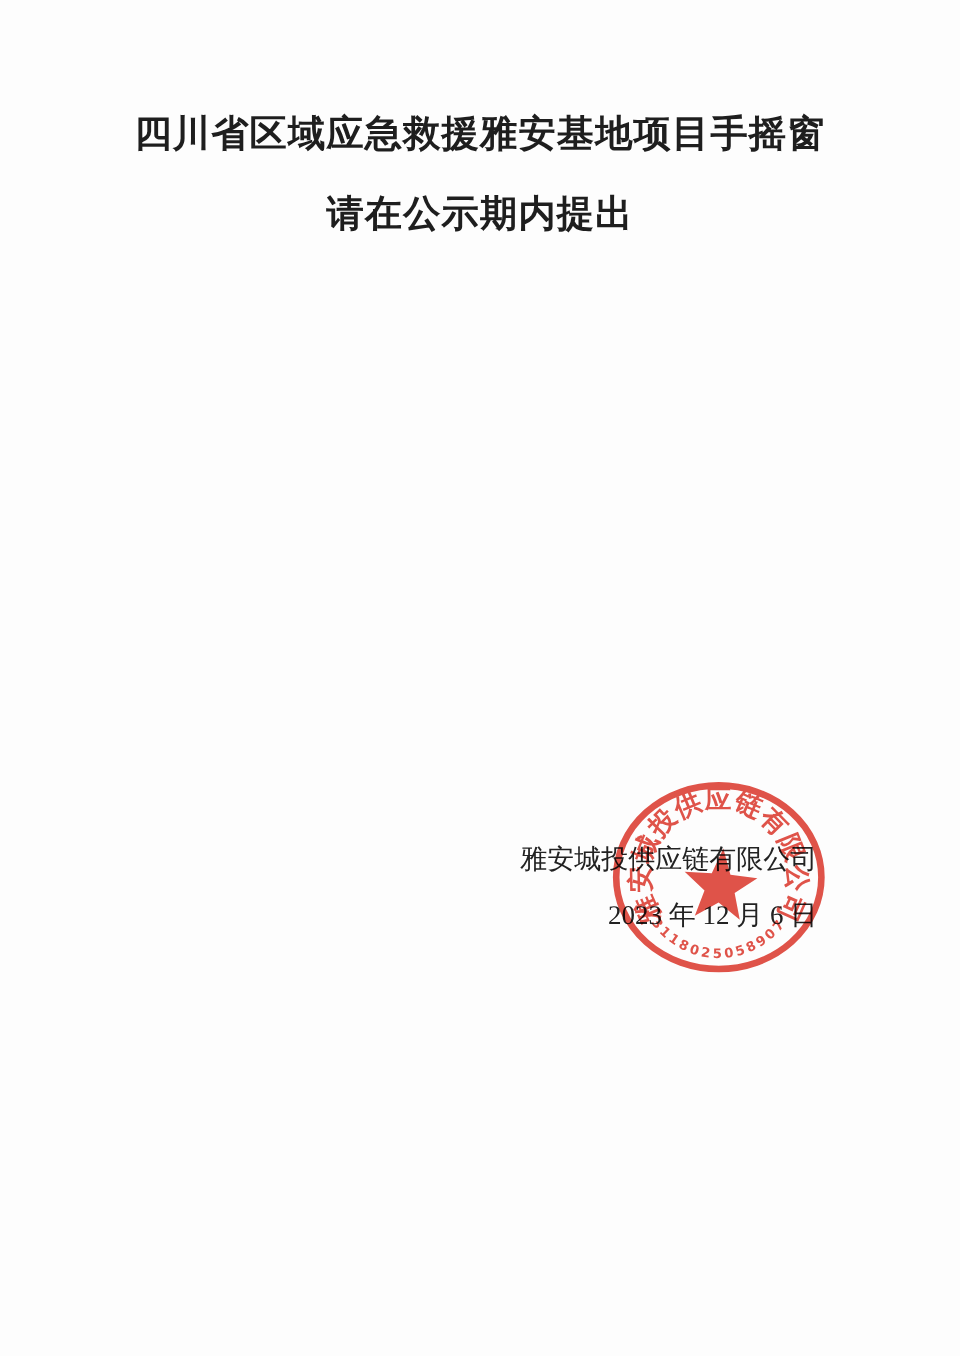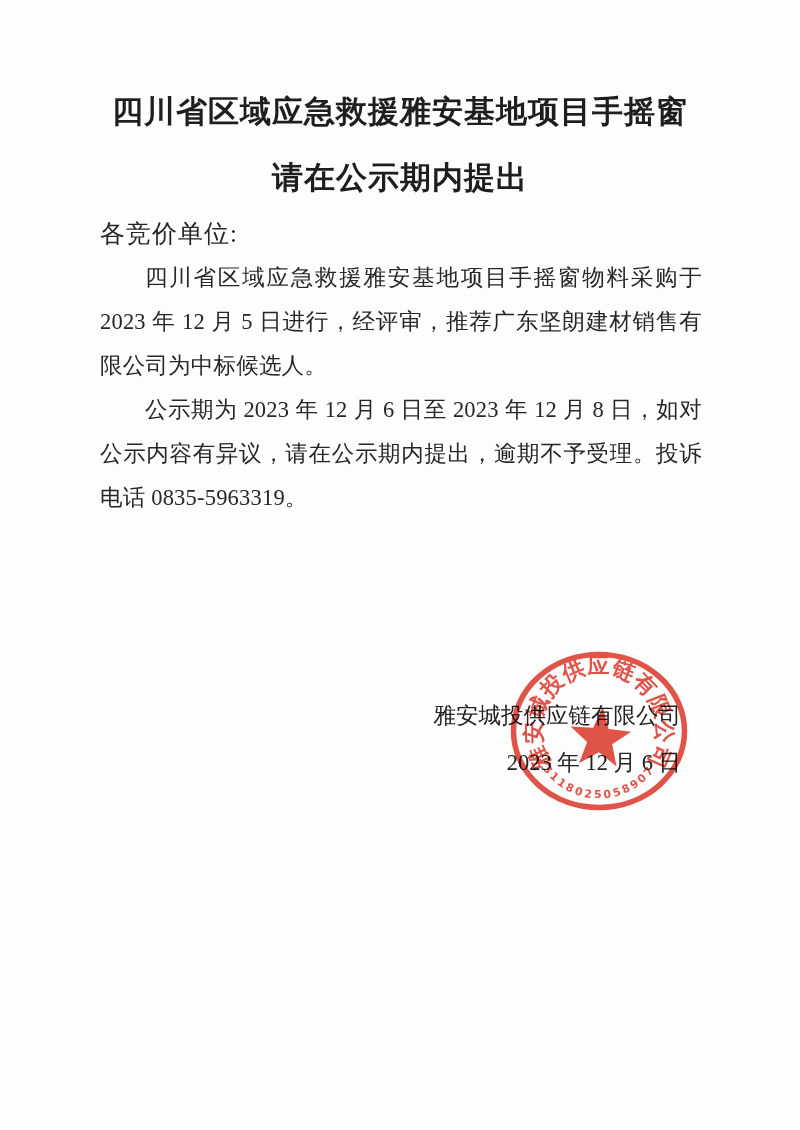--- a/index.html
+++ b/index.html
@@ -73,25 +73,20 @@
 </head>
 <body>
 
 <div class="page">
 
   <div class="doc-title">
     <div>四川省区域应急救援雅安基地项目手摇窗</div>
     <div>请在公示期内提出</div>
   </div>
 
-  <div class="doc-body">
-    <div class="salutation">各竞价单位:</div>
-    <p class="para">四川省区域应急救援雅安基地项目手摇窗物料采购于 2023 年 12 月 5 日进行，经评审，推荐广东坚朗建材销售有限公司为中标候选人。</p>
-    <p class="para">公示期为 2023 年 12 月 6 日至 2023 年 12 月 8 日，如对公示内容有异议，请在公示期内提出，逾期不予受理。投诉电话 0835-5963319。</p>
-  </div>
 
   <div class="signature-line sig-company">雅安城投供应链有限公司</div>
   <div class="signature-line sig-date">2023 年 12 月 6 日</div>
 
   <svg class="stamp" viewBox="0 0 200 200" aria-hidden="true">
     <defs>
       <path id="ringPath" d="M 52.5 133.3 A 58 58 0 1 1 147.5 133.3" fill="none"></path>
       <path id="serialPath" d="M 44 138 A 68 68 0 0 0 156 138" fill="none"></path>
     </defs>
     <ellipse cx="100" cy="100" rx="85.5" ry="76.5" fill="none" stroke-width="5.5" stroke="#dd392e"></ellipse>

